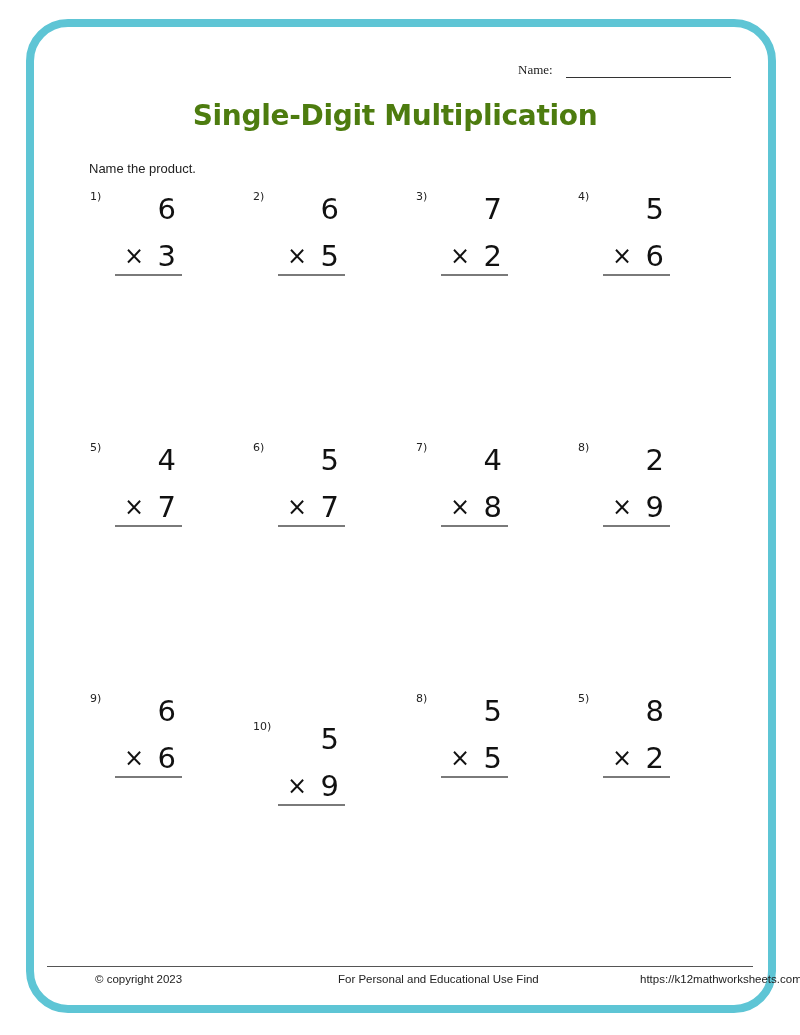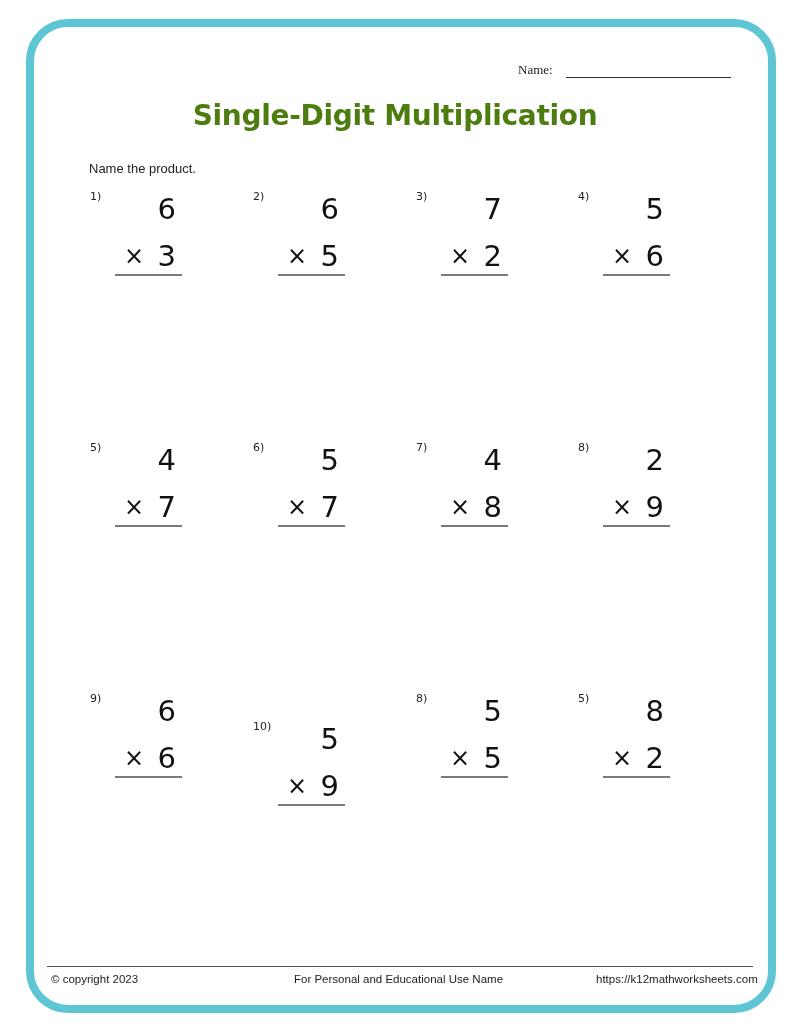--- a/index.html
+++ b/index.html
@@ -126,20 +126,21 @@
       height: 0;
       border-top: 1.5px solid #555;
     }
     .footer {
       position: absolute;
       top: 973px;
       font-size: 11.5px;
       font-family: "Liberation Sans", sans-serif;
       color: #222;
       white-space: nowrap;
+      margin-left: 44px;
     }
     .footer.left { left: 51px; }
     .footer.center { left: 294px; }
     .footer.right { left: 596px; }
   </style>
 </head>
 <body>
 
 <div class="frame"></div>
 
@@ -265,14 +266,14 @@
   <div class="top-num">8</div>
   <div class="mult-row">
     <span class="mult-sign">×</span>
     <span class="mult-num">2</span>
   </div>
   <div class="answer-line"></div>
 </div>
 
 <div class="footer-line"></div>
 <div class="footer left">© copyright 2023</div>
-<div class="footer center">For Personal and Educational Use Name</div>
+<div class="footer center">For Personal and Educational Use Find</div>
 <div class="footer right">https://k12mathworksheets.com</div>
 
 </body></html>

